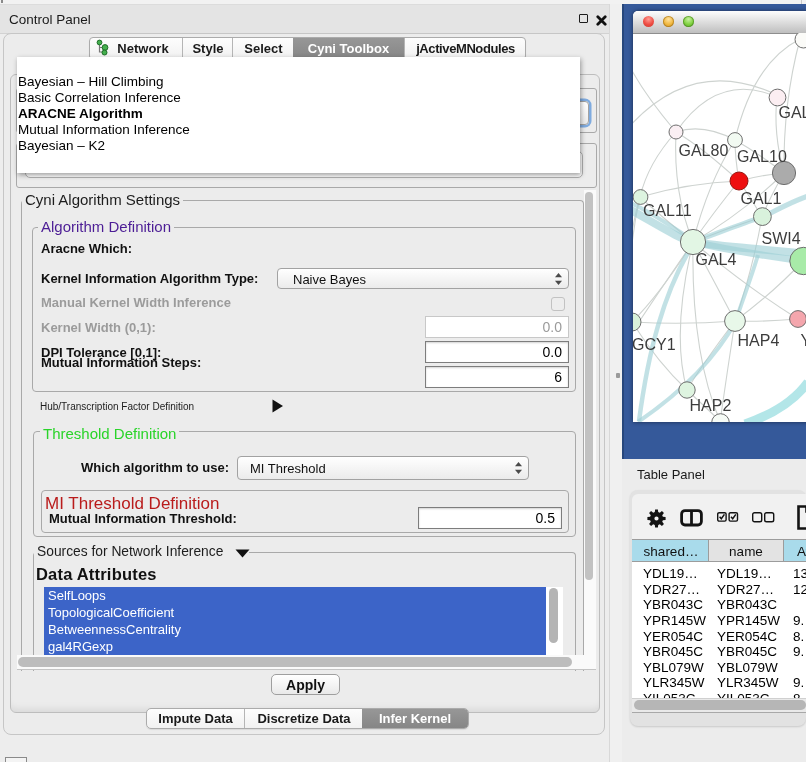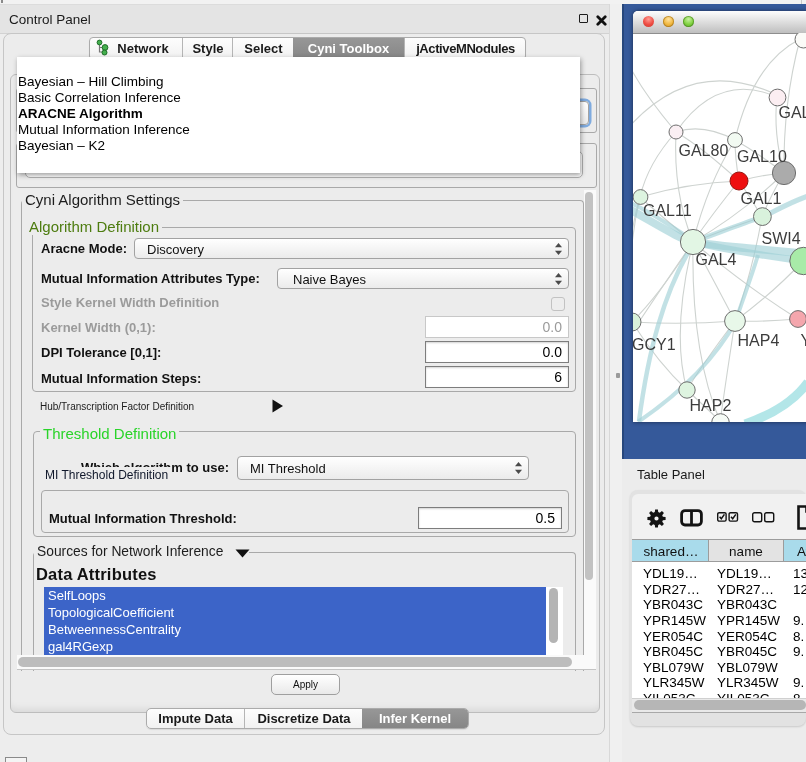--- a/index.html
+++ b/index.html
@@ -49,69 +49,62 @@
 <div class="grp" style="left:16px;top:88px;width:579px;height:43px;border-radius:3px"></div>
 <div class="cb" style="left:25px;top:101px;width:562px;height:22px;box-shadow:0 0 0 2.5px rgba(100,155,220,.8)"></div>
 
 <div class="grp" style="left:16px;top:143px;width:579px;height:43px;border-radius:3px"></div>
 <div class="abs" style="left:25px;top:151px;width:556px;height:25px;background:#fdfdfd;border:1px solid #b0b0b0;border-radius:5px"></div>
 
 <div class="abs" style="left:21px;top:200px;width:561px;height:470px;border:1px solid #a9a9a9;border-bottom:none;border-radius:4px 4px 0 0"></div>
 <div class="gt" style="left:22px;top:200px;color:#1d1d1d">Cyni Algorithm Settings</div>
 
 <div class="grp" style="left:32px;top:227px;width:542px;height:163px"></div>
-<div class="gt" style="left:26px;top:227px;color:#4d7c0f">Algorithm Definition</div>
-<div class="lb" style="left:41px;top:248px">Aracne Mode:</div>
-<div class="cb" style="left:134px;top:238px;width:433px;height:19px">
-      <span class="tx">Discovery</span>
-      <svg width="9" height="14" viewBox="0 0 9 14">
-        <path d="M4.5 1 L8 5.3 H1 Z" fill="#4a4a4a"></path>
-        <path d="M4.5 13 L1 8.7 H8 Z" fill="#4a4a4a"></path>
-      </svg>
-    </div>
-<div class="lb" style="left:41px;top:278px">Mutual Information Attributes Type:</div>
+<div class="gt" style="left:38px;top:227px;color:#4c1d95">Algorithm Definition</div>
+<div class="lb" style="left:41px;top:248px">Aracne Which:</div>
+<div class="lb" style="left:41px;top:278px">Kernel Information Algorithm Type:</div>
 <div class="cb" style="left:277px;top:268px;width:290px;height:19px">
       <span class="tx" style="left:15px">Naive Bayes</span>
       <svg width="9" height="14" viewBox="0 0 9 14">
         <path d="M4.5 1 L8 5.3 H1 Z" fill="#4a4a4a"></path>
         <path d="M4.5 13 L1 8.7 H8 Z" fill="#4a4a4a"></path>
       </svg>
     </div>
-<div class="lb dis" style="left:41px;top:302px">Style Kernel Width Definition</div>
+<div class="lb dis" style="left:41px;top:302px">Manual Kernel Width Inference</div>
 <div class="abs" style="left:551px;top:297px;width:12px;height:12px;background:#ededed;border:1px solid #c2c2c2;border-radius:3px"></div>
 <div class="lb dis" style="left:41px;top:327px">Kernel Width (0,1):</div>
 <div class="tf df" style="left:425px;top:316px;width:142px;height:20px">
       <span>0.0</span>
     </div>
 <div class="lb" style="left:41px;top:352px">DPI Tolerance [0,1]:</div>
 <div class="tf" style="left:425px;top:341px;width:142px;height:20px">
       <span>0.0</span>
     </div>
-<div class="lb" style="left:41px;top:378px">Mutual Information Steps:</div>
+<div class="lb" style="left:41px;top:362px">Mutual Information Steps:</div>
 <div class="tf" style="left:425px;top:366px;width:142px;height:20px">
       <span>6</span>
     </div>
 
 <div class="lr" style="left:40px;top:406px;font-size:10px">Hub/Transcription Factor Definition</div>
 <svg class="abs" style="left:271px;top:399px" width="13" height="14" viewBox="0 0 13 14">
       <path d="M1.5 0.5 L12 7 L1.5 13.5 Z" fill="#111"></path>
     </svg>
 
 <div class="grp" style="left:33px;top:431px;width:541px;height:104px"></div>
 <div class="gt" style="left:40px;top:434px;color:#29d429">Threshold Definition</div>
 <div class="lb" style="left:81px;top:467px">Which algorithm to use:</div>
 <div class="cb" style="left:237px;top:456px;width:290px;height:22px">
       <span class="tx">MI Threshold</span>
       <svg width="9" height="14" viewBox="0 0 9 14">
         <path d="M4.5 1 L8 5.3 H1 Z" fill="#4a4a4a"></path>
         <path d="M4.5 13 L1 8.7 H8 Z" fill="#4a4a4a"></path>
       </svg>
     </div>
 <div class="grp" style="left:41px;top:490px;width:526px;height:41px"></div>
-<div class="gt" style="left:42px;top:475px;color:#0f172a;font-size:12px">MI Threshold Definition</div>
+<div class="gt" style="left:42px;top:504px;color:#b91c1c;font-size:17px">MI Threshold Definition</div>
 <div class="lb" style="left:49px;top:518px">Mutual Information Threshold:</div>
 <div class="tf" style="left:418px;top:507px;width:142px;height:20px">
       <span>0.5</span>
     </div>
 
 <div class="abs" style="left:33px;top:552px;width:541px;height:118px;border:1px solid #a9a9a9;border-bottom:none;border-radius:4px 4px 0 0"></div>
 <div class="gt" style="left:34px;top:552px;color:#1d1d1d;padding-right:26px;font-size:13.8px">Sources for Network Inference</div>
 <svg class="abs" style="left:235px;top:549px" width="15" height="9" viewBox="0 0 15 9">
       <path d="M0.5 0.5 H14.5 L7.5 8.5 Z" fill="#111"></path>
     </svg>
@@ -123,21 +116,21 @@
 <div class="abs" style="left:48px;top:612px;font-size:13px;color:#fff;transform:translateY(-50%)">TopologicalCoefficient</div>
 <div class="abs" style="left:48px;top:629px;font-size:13px;color:#fff;transform:translateY(-50%)">BetweennessCentrality</div>
 <div class="abs" style="left:48px;top:646px;font-size:13px;color:#fff;transform:translateY(-50%)">gal4RGexp</div>
 <div class="abs" style="left:549px;top:588px;width:9px;height:55px;background:#b4b4b4;border-radius:4.5px"></div>
 
 <div class="abs" style="left:584px;top:190px;width:12px;height:465px;background:#fafafa"></div>
 <div class="abs" style="left:585px;top:192px;width:8px;height:388px;background:#c2c2c2;border-radius:4px"></div>
 <div class="abs" style="left:17px;top:655px;width:579px;height:14px;background:#fafafa;border-bottom:1px solid #c4c4c4"></div>
 <div class="abs" style="left:18px;top:657px;width:554px;height:10px;background:#bdbdbd;border-radius:5px"></div>
 
-<div class="abs" style="left:271px;top:674px;width:67px;height:19px;background:linear-gradient(#ffffff,#e9e9e9);border:1px solid #9f9f9f;border-radius:5px;display:flex;align-items:center;justify-content:center;font-size:10px;font-weight:normal;color:#111">Apply</div>
+<div class="abs" style="left:271px;top:674px;width:67px;height:19px;background:linear-gradient(#ffffff,#e9e9e9);border:1px solid #9f9f9f;border-radius:5px;display:flex;align-items:center;justify-content:center;font-size:14px;font-weight:bold;color:#111">Apply</div>
 
 <div class="seg" style="left:146px;top:708px;width:321px;height:19px">
   <div class="s first" style="left:0;width:97px">Impute Data</div>
   <div class="s" style="left:97px;width:118px">Discretize Data</div>
   <div class="s sel" style="left:215px;width:106px;border-radius:0 4px 4px 0">Infer Kernel</div>
 </div>
 
 <div class="seg" style="left:89px;top:37px;width:435px;height:21px;border-radius:4px">
   <div class="s first" style="left:0;width:92px;padding-left:14px;box-sizing:border-box">Network</div>
   <div class="s" style="left:92px;width:50px">Style</div>

